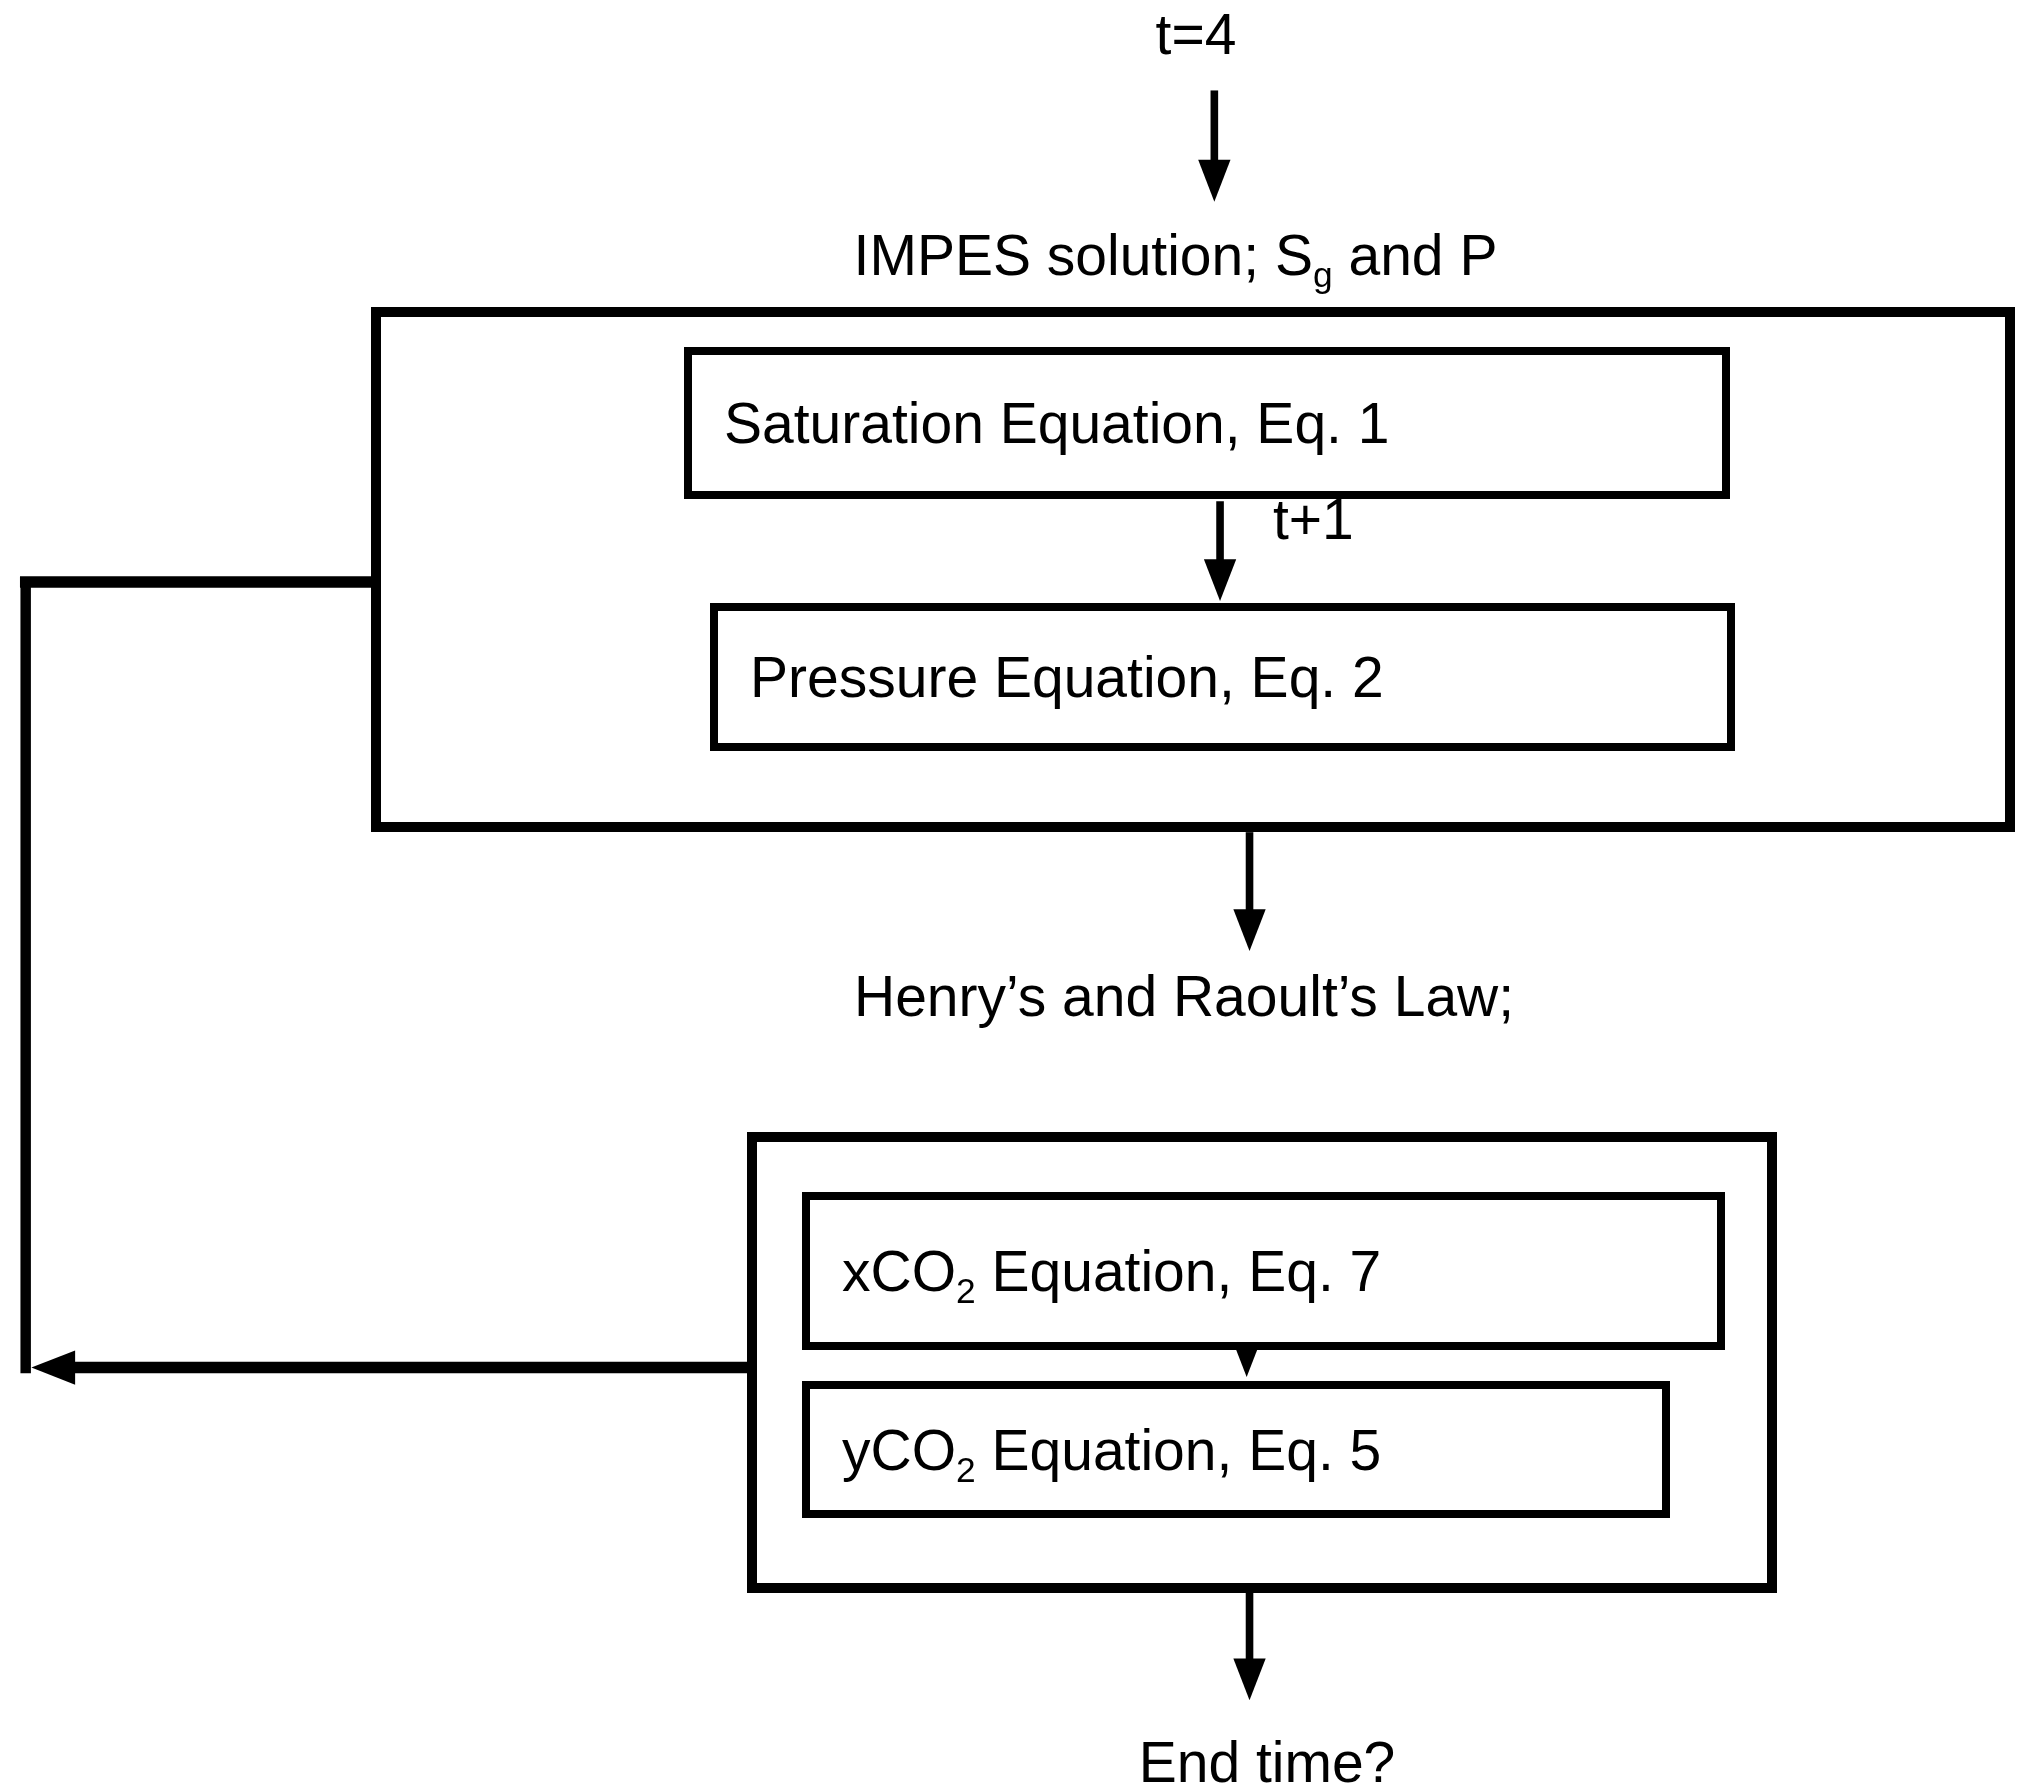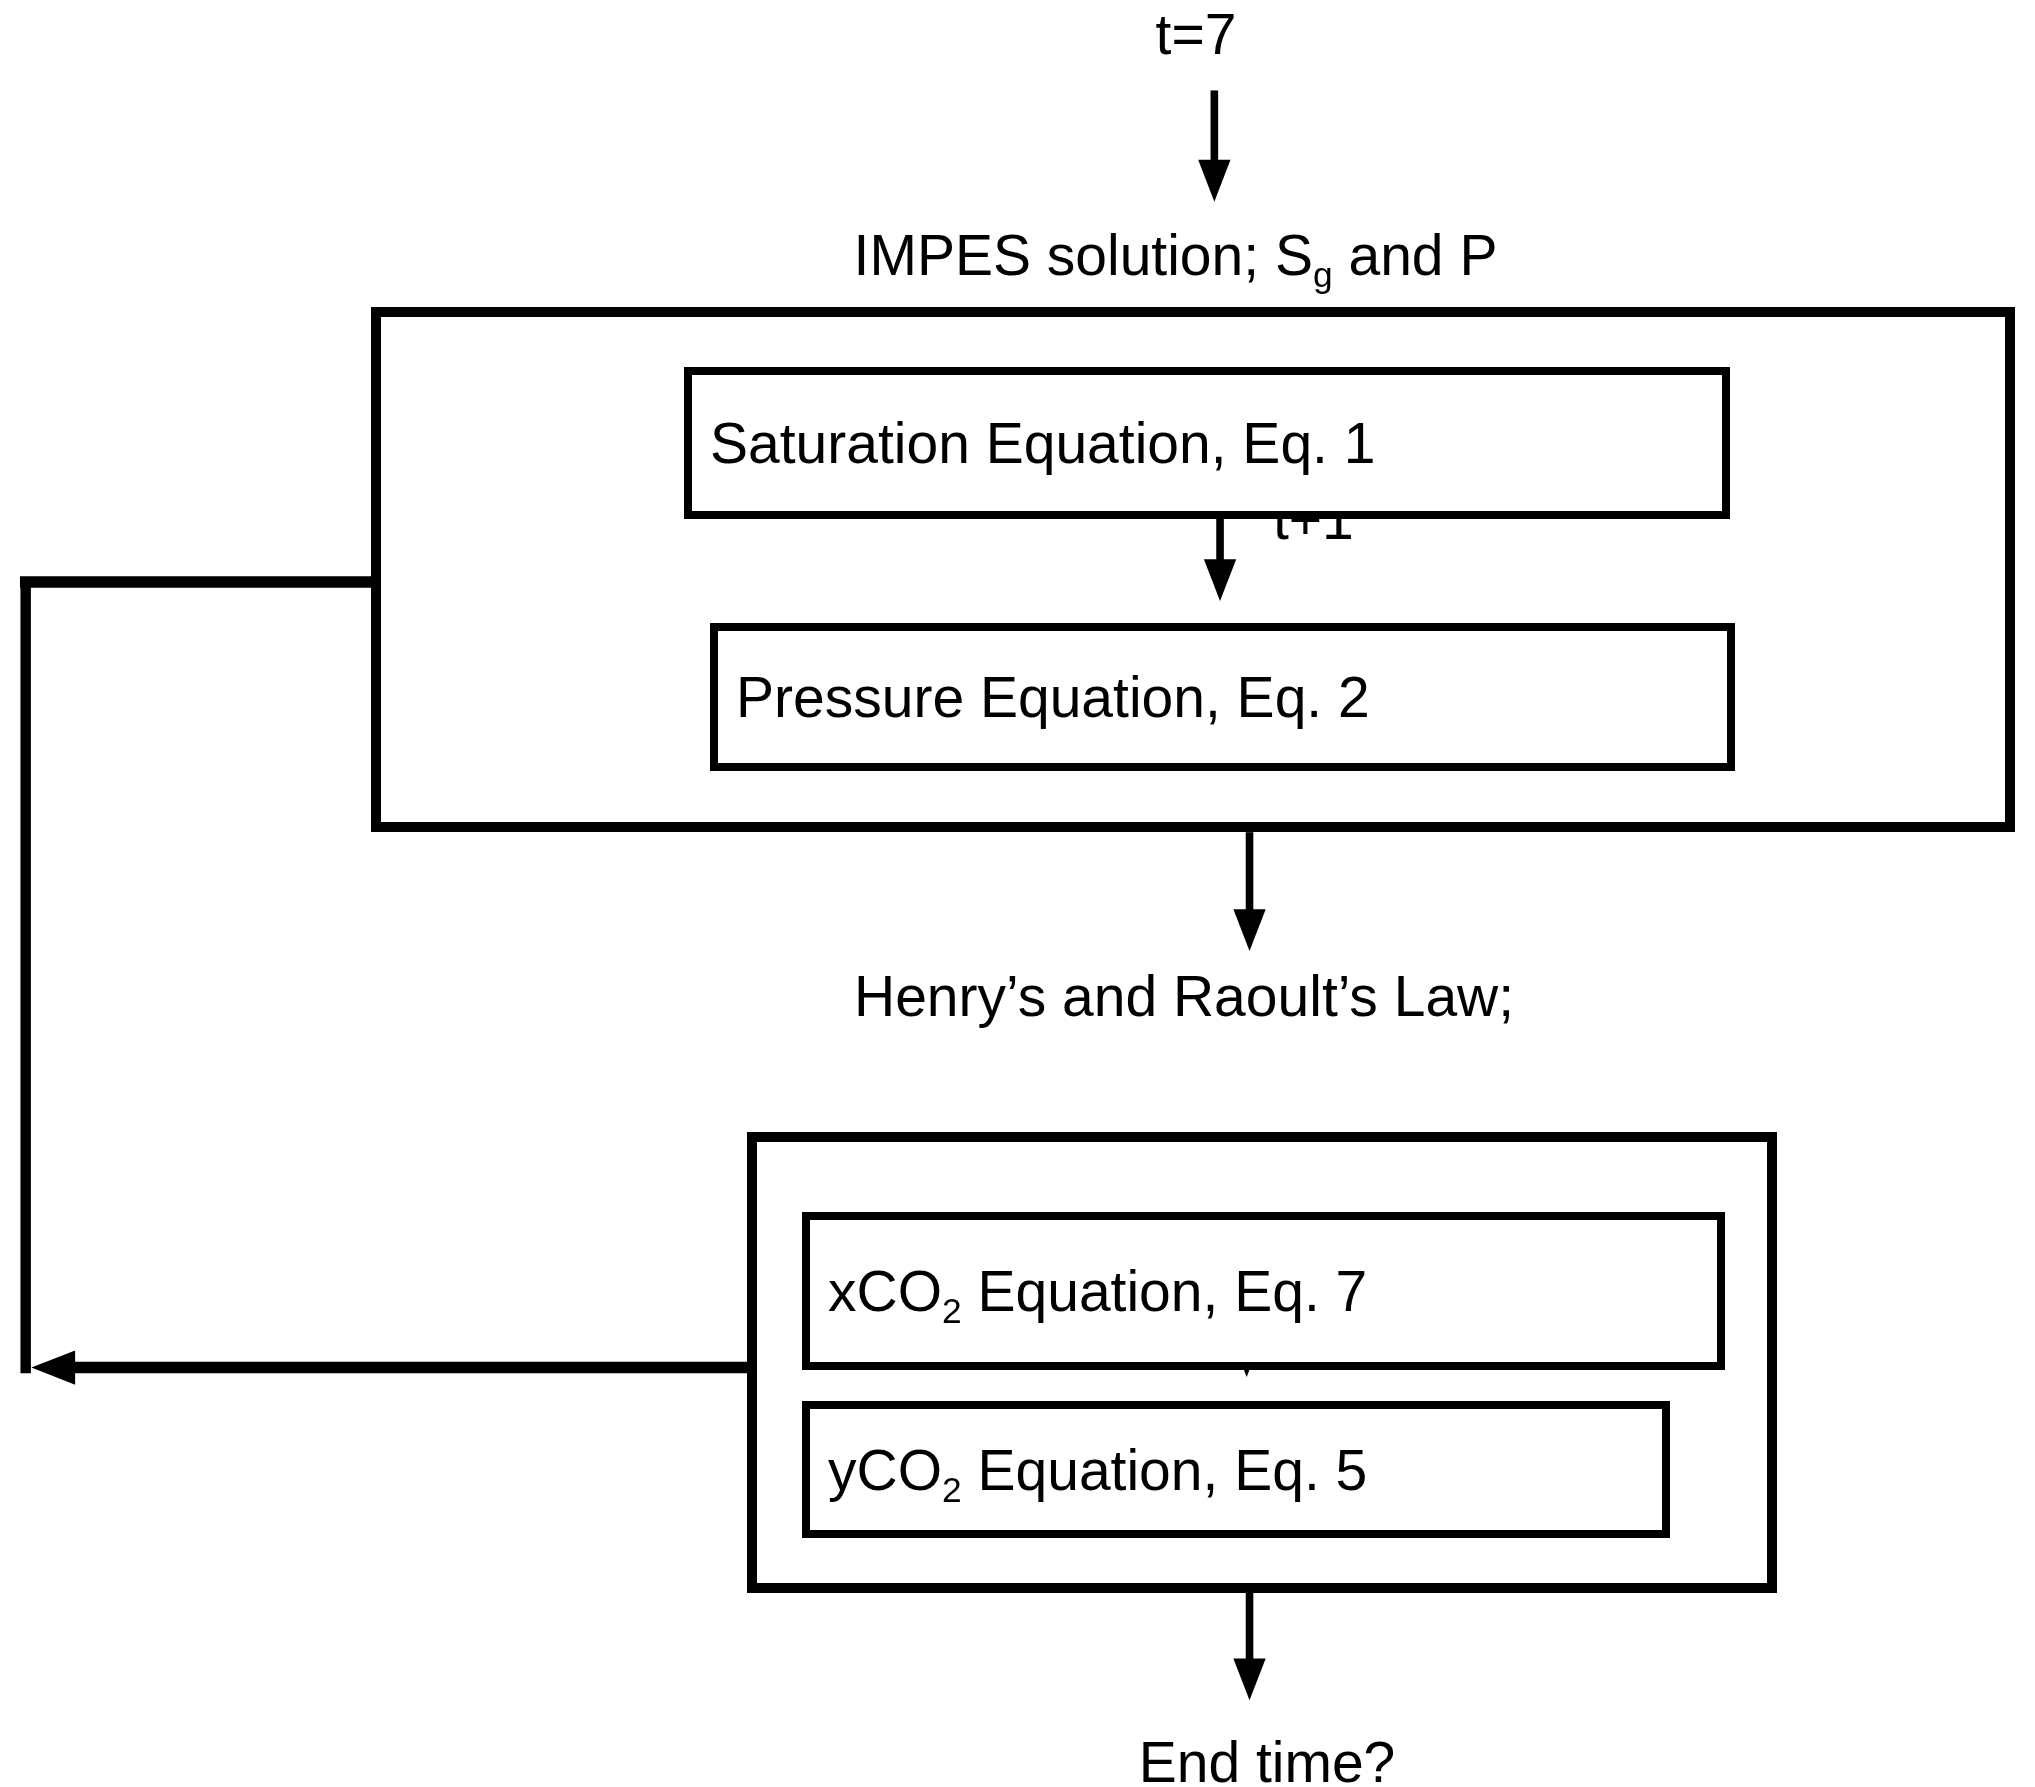--- a/index.html
+++ b/index.html
@@ -31,23 +31,22 @@
     display: flex;
     align-items: center;
   }
   .flowbox.outer {
     border: 10.5px solid #000;
     background: transparent;
   }
   .flowbox.inner {
     border: 8.6px solid #000;
     font-size: 57px;
-    padding-left: 18px;
+    padding-left: 32px;
     white-space: nowrap;
-    margin-top: 20px;
   }
   sub {
     font-size: 0.62em;
     line-height: 0;
   }
   .henrys-block {
     position: absolute;
     text-align: left;
     font-size: 57px;
     line-height: 1.48;
@@ -96,21 +95,21 @@
 
     <g>
       <line x1="786" y1="1438" x2="70" y2="1438" stroke="#000" stroke-width="12"></line>
       <polygon points="33,1438 79,1420 79,1456" fill="#000"></polygon>
       <line x1="27" y1="1444" x2="27" y2="607" stroke="#000" stroke-width="11"></line>
       <line x1="21" y1="612" x2="398" y2="612" stroke="#000" stroke-width="12"></line>
     </g>
   </svg>
 
   <div class="label centered" style="left:1101px; top:2.9px; width:190px;">
-    <span>t=7</span>
+    <span>t=4</span>
   </div>
 
   <div class="label centered" style="left:700px; top:224px; width:951px;">
     <span>IMPES solution; S</span><sub>g</sub><span> and P</span>
   </div>
 
   <div class="label" style="left:1273px; top:488px;">
     <span>t+1</span>
   </div>
 

